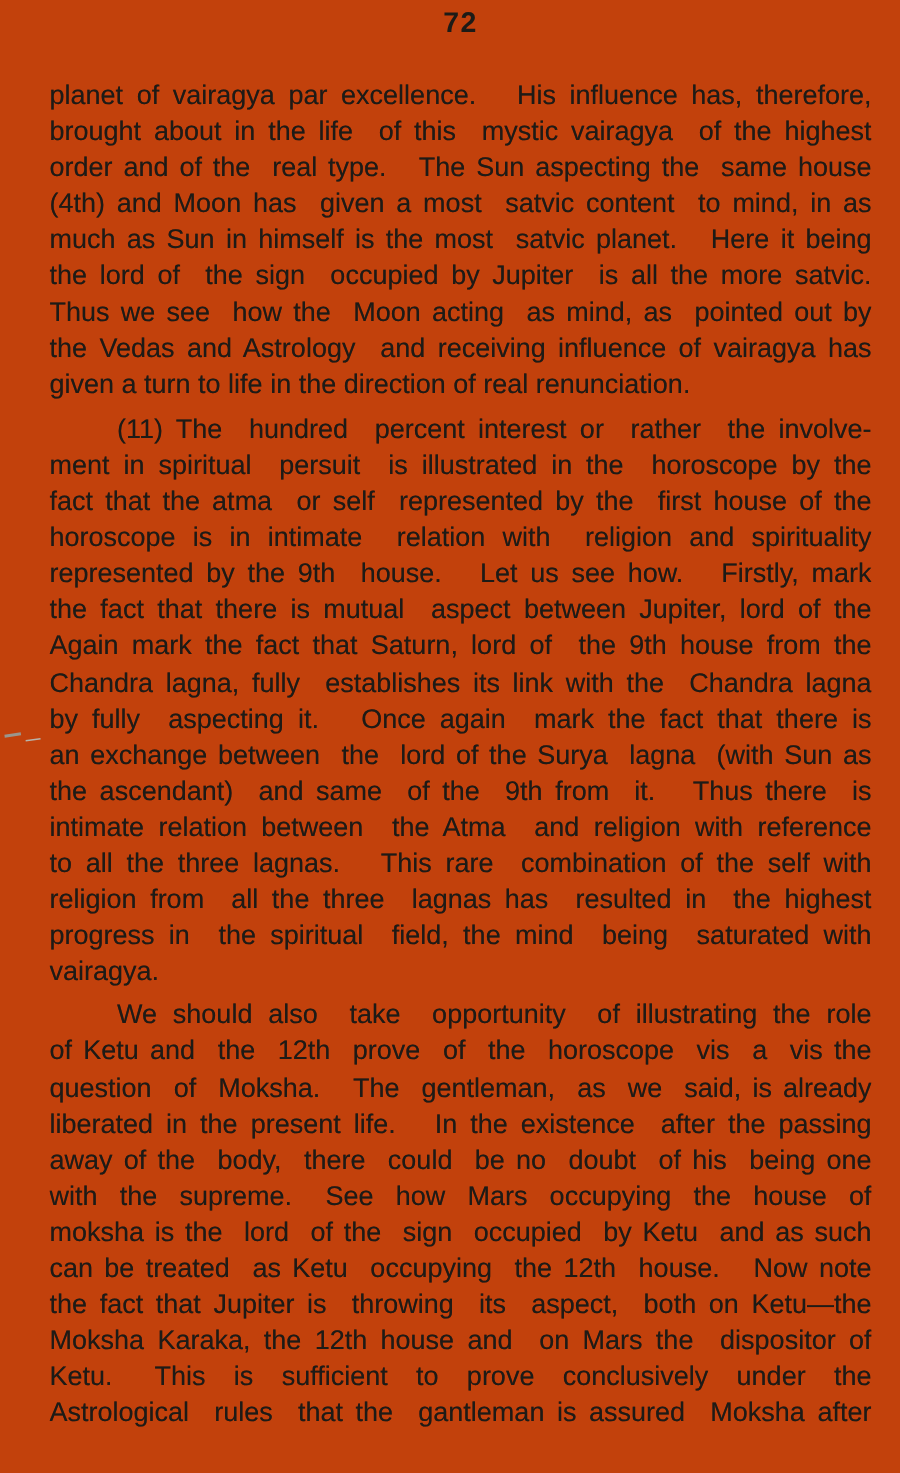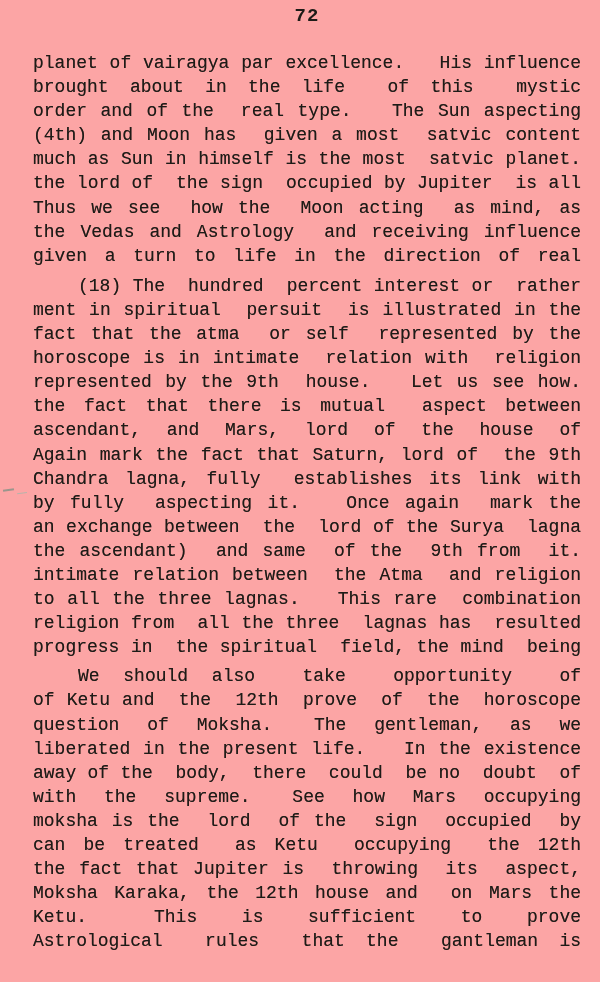--- a/index.html
+++ b/index.html
@@ -9,23 +9,23 @@
   body {
     width: 600px;
     height: 982px;
     overflow: hidden;
     background: #fbfaf6;
   }
   .page {
     position: relative;
     width: 600px;
     height: 982px;
-    background: #fca5a5;
+    background: #c2410c;
     color: #1d1b17;
-    font-family: Liberation Mono, monospace;
+    font-family: Liberation Sans, sans-serif;
   }
   .page-number {
     position: absolute;
     top: 5px;
     left: 28px;
     width: 558px;
     text-align: center;
     font-size: 19px;
     font-weight: bold;
     letter-spacing: 1px;
@@ -81,36 +81,36 @@
         <div class="line">brought about in the life  of this  mystic vairagya  of the highest</div>
         <div class="line">order and of the  real type.   The Sun aspecting the  same house</div>
         <div class="line">(4th) and Moon has  given a most  satvic content  to mind, in as</div>
         <div class="line">much as Sun in himself is the most  satvic planet.   Here it being</div>
         <div class="line">the lord of  the sign  occupied by Jupiter  is all the more satvic.</div>
         <div class="line">Thus we see  how the  Moon acting  as mind, as  pointed out by</div>
         <div class="line">the Vedas and Astrology  and receiving influence of vairagya has</div>
         <div class="line no-just">given a turn to life in the direction of real renunciation.</div>
       </div>
       <div class="para indent gap-before">
-        <div class="line">(18) The  hundred  percent interest or  rather  the involve-</div>
+        <div class="line">(11) The  hundred  percent interest or  rather  the involve-</div>
         <div class="line">ment in spiritual  persuit  is illustrated in the  horoscope by the</div>
         <div class="line">fact that the atma  or self  represented by the  first house of the</div>
         <div class="line">horoscope is in intimate  relation with  religion and spirituality</div>
         <div class="line">represented by the 9th  house.   Let us see how.   Firstly, mark</div>
         <div class="line">the fact that there is mutual  aspect between Jupiter, lord of the</div>
-        <div class="line">ascendant, and Mars, lord of the house of spirituality (9th).</div>
         <div class="line">Again mark the fact that Saturn, lord of  the 9th house from the</div>
         <div class="line">Chandra lagna, fully  establishes its link with the  Chandra lagna</div>
         <div class="line">by fully  aspecting it.   Once again  mark the fact that there is</div>
         <div class="line">an exchange between  the  lord of the Surya  lagna  (with Sun as</div>
         <div class="line">the ascendant)  and same  of the  9th from  it.   Thus there  is</div>
         <div class="line">intimate relation between  the Atma  and religion with reference</div>
         <div class="line">to all the three lagnas.   This rare  combination of the self with</div>
         <div class="line">religion from  all the three  lagnas has  resulted in  the highest</div>
         <div class="line">progress in  the spiritual  field, the mind  being  saturated with</div>
+        <div class="line no-just">vairagya.</div>
       </div>
       <div class="para indent">
         <div class="line">We should also  take  opportunity  of illustrating the role</div>
         <div class="line">of Ketu and  the  12th  prove  of  the  horoscope  vis  a  vis the</div>
         <div class="line">question  of  Moksha.   The  gentleman,  as  we  said, is already</div>
         <div class="line">liberated in the present life.   In the existence  after the passing</div>
         <div class="line">away of the  body,  there  could  be no  doubt  of his  being one</div>
         <div class="line">with  the  supreme.   See  how  Mars  occupying  the  house  of</div>
         <div class="line">moksha is the  lord  of the  sign  occupied  by Ketu  and as such</div>
         <div class="line">can be treated  as Ketu  occupying  the 12th  house.   Now note</div>

